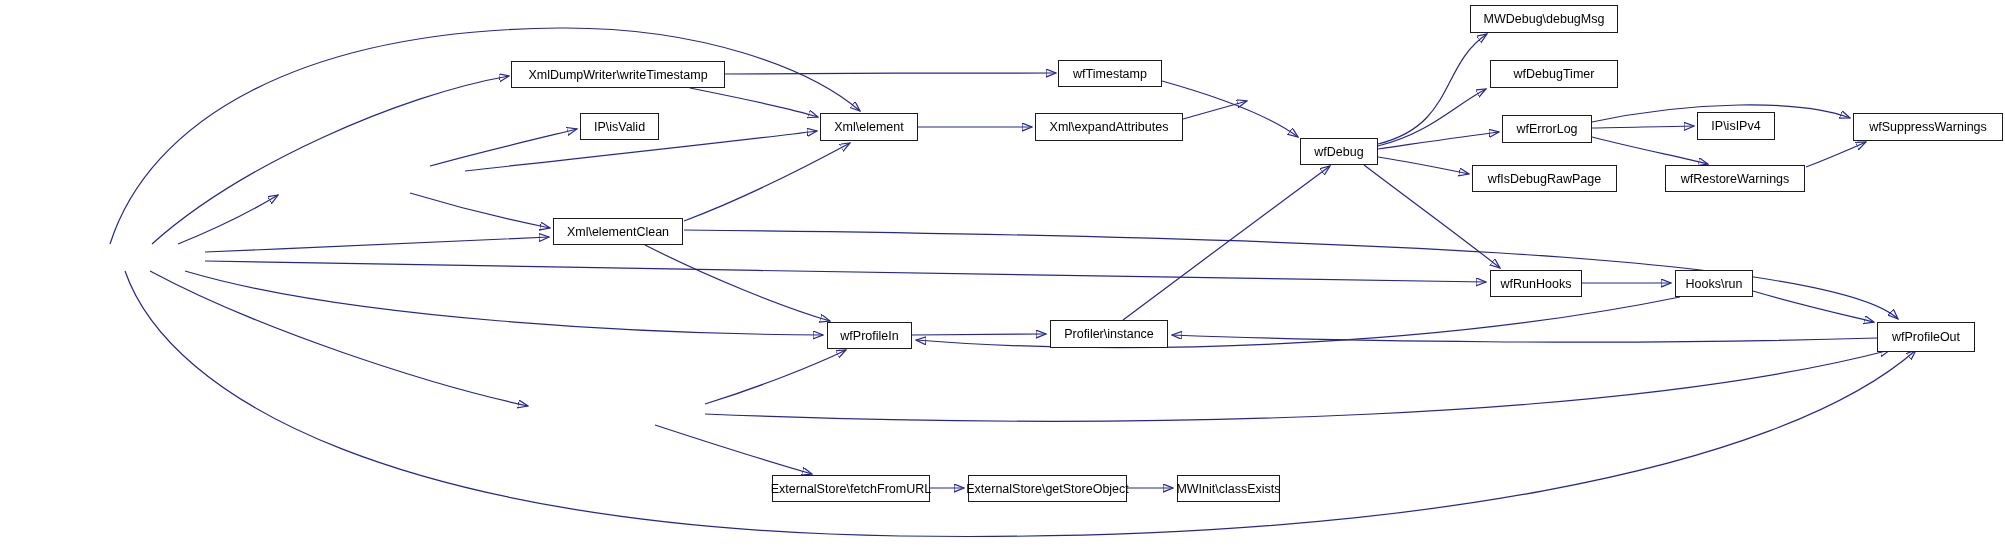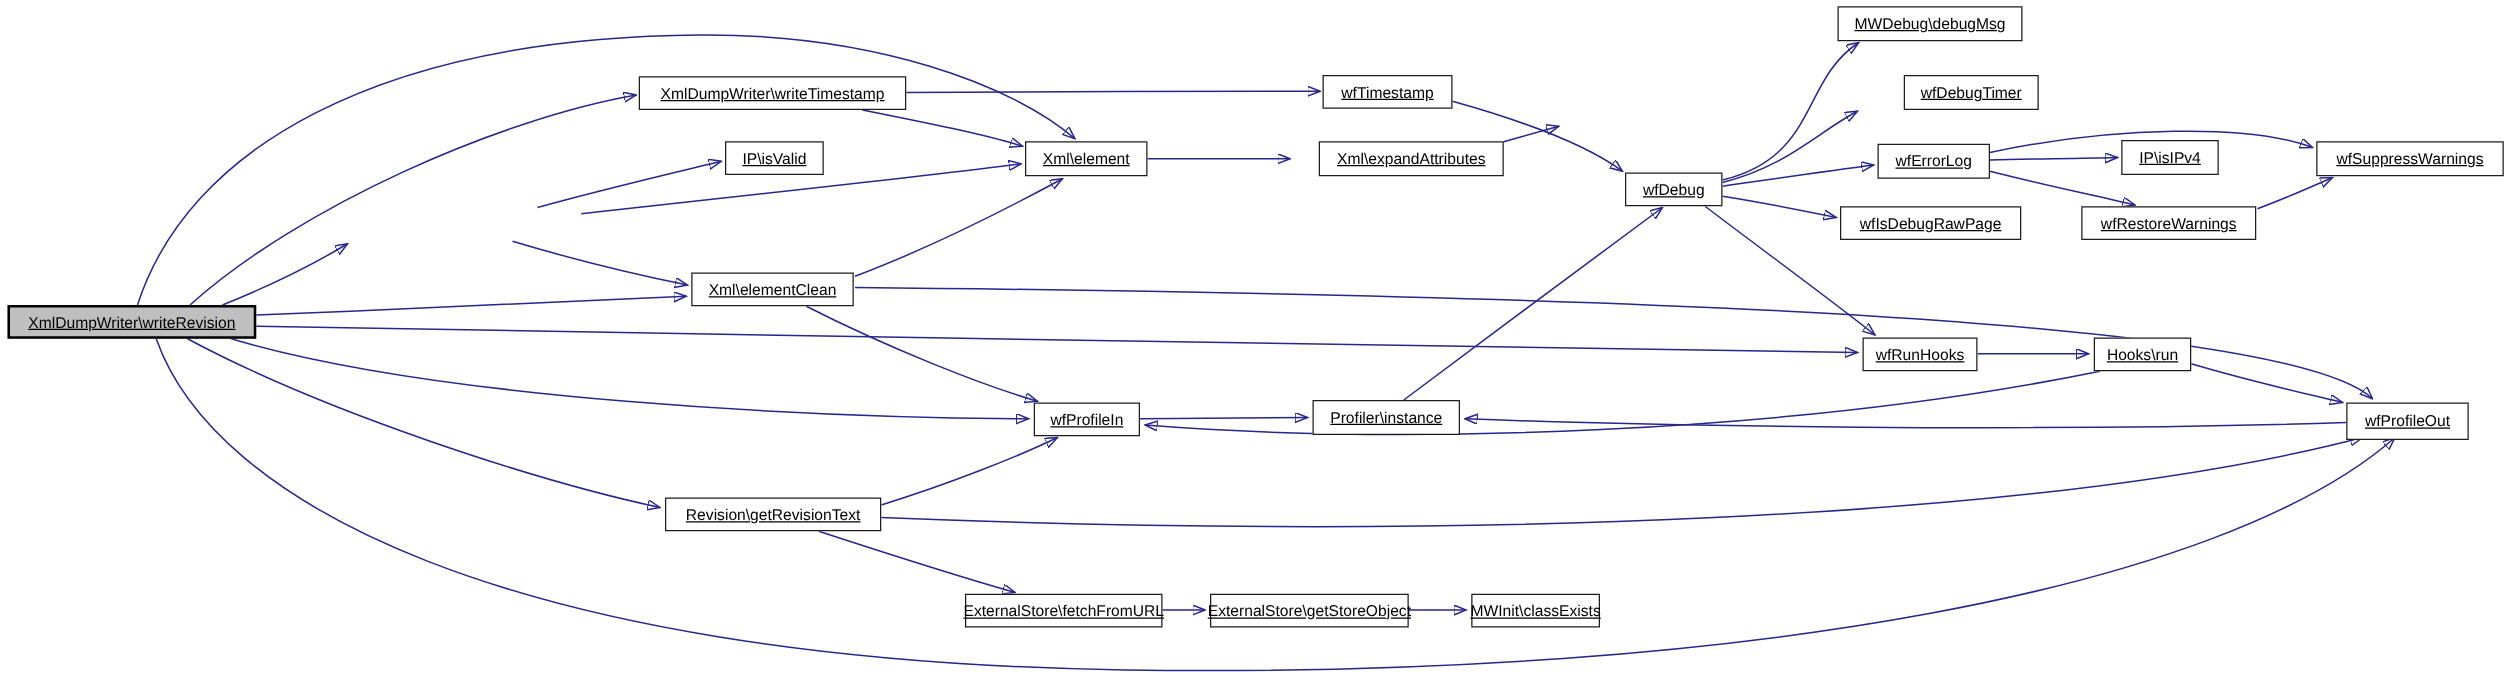--- a/index.html
+++ b/index.html
@@ -14,21 +14,20 @@
   .edges path{fill:none;stroke:#26268C;stroke-width:1.2px;}
   .node{
     position:absolute;
     display:flex;align-items:center;justify-content:center;
     box-sizing:border-box;
     background:#ffffff;
     border:1.2px solid #1c1c1c;
     font-size:12.5px;color:#000000;
     white-space:nowrap;
     z-index:2;
-    text-decoration:underline;
   }
   .node.focus{
     background:#bfbfbf;
     border:2px solid #000000;
   }
 </style>
 </head>
 <body>
 
 <div class="canvas">
@@ -74,38 +73,36 @@
     <path marker-end="url(#arrow)" d="M912,335 C955,335 1000,334 1046,334"></path>
     <path marker-end="url(#arrow)" d="M1877,338 C1620,346 1330,341 1172,335"></path>
     <path marker-end="url(#arrow)" d="M1123,320 C1190,270 1290,195 1330,166"></path>
     <path marker-end="url(#arrow)" d="M705,404 C760,387 815,365 846,350"></path>
     <path marker-end="url(#arrow)" d="M705,414 C1150,432 1630,418 1890,350"></path>
     <path marker-end="url(#arrow)" d="M655,425 C710,443 770,462 812,474"></path>
     <path marker-end="url(#arrow)" d="M930,488 C940,488 950,488 964,488"></path>
     <path marker-end="url(#arrow)" d="M1127,488 C1142,488 1158,488 1173,488"></path>
   </svg>
 
-  <div class="node focus" style="left:6px;top:244px;width:199px;height:27px;">XmlDumpWriter\writeRevision</div>
   <div class="node" style="left:511px;top:61px;width:214px;height:27px;">XmlDumpWriter\writeTimestamp</div>
   <div class="node" style="left:580px;top:113px;width:79px;height:27px;">IP\isValid</div>
   <div class="node" style="left:820px;top:113px;width:98px;height:28px;">Xml\element</div>
   <div class="node" style="left:553px;top:218px;width:130px;height:27px;">Xml\elementClean</div>
   <div class="node" style="left:1058px;top:60px;width:104px;height:27px;">wfTimestamp</div>
-  <div class="node" style="left:1035px;top:113px;width:148px;height:28px;margin-left:20px;">Xml\expandAttributes</div>
+  <div class="node" style="left:1035px;top:113px;width:148px;height:28px;">Xml\expandAttributes</div>
   <div class="node" style="left:1300px;top:138px;width:78px;height:27px;">wfDebug</div>
   <div class="node" style="left:1470px;top:5px;width:148px;height:28px;">MWDebug\debugMsg</div>
-  <div class="node" style="left:1490px;top:60px;width:108px;height:28px;margin-left:33px;">wfDebugTimer</div>
+  <div class="node" style="left:1490px;top:60px;width:128px;height:28px;">wfDebugTimer</div>
   <div class="node" style="left:1502px;top:115px;width:90px;height:28px;">wfErrorLog</div>
   <div class="node" style="left:1472px;top:165px;width:145px;height:27px;text-align:center;">wfIsDebugRawPage</div>
   <div class="node" style="left:1665px;top:165px;width:140px;height:27px;">wfRestoreWarnings</div>
   <div class="node" style="left:1697px;top:112px;width:78px;height:28px;">IP\isIPv4</div>
   <div class="node" style="left:1853px;top:113px;width:150px;height:28px;">wfSuppressWarnings</div>
   <div class="node" style="left:1490px;top:270px;width:92px;height:27px;">wfRunHooks</div>
   <div class="node" style="left:1675px;top:270px;width:78px;height:27px;">Hooks\run</div>
   <div class="node" style="left:1877px;top:322px;width:98px;height:30px;">wfProfileOut</div>
   <div class="node" style="left:827px;top:322px;width:85px;height:27px;">wfProfileIn</div>
   <div class="node" style="left:1050px;top:320px;width:118px;height:28px;">Profiler\instance</div>
-  <div class="node" style="left:532px;top:398px;width:173px;height:27px;">Revision\getRevisionText</div>
   <div class="node" style="left:772px;top:475px;width:158px;height:27px;">ExternalStore\fetchFromURL</div>
   <div class="node" style="left:968px;top:475px;width:159px;height:27px;">ExternalStore\getStoreObject</div>
   <div class="node" style="left:1177px;top:475px;width:103px;height:27px;">MWInit\classExists</div>
 
 </div>
 
 </body></html>

